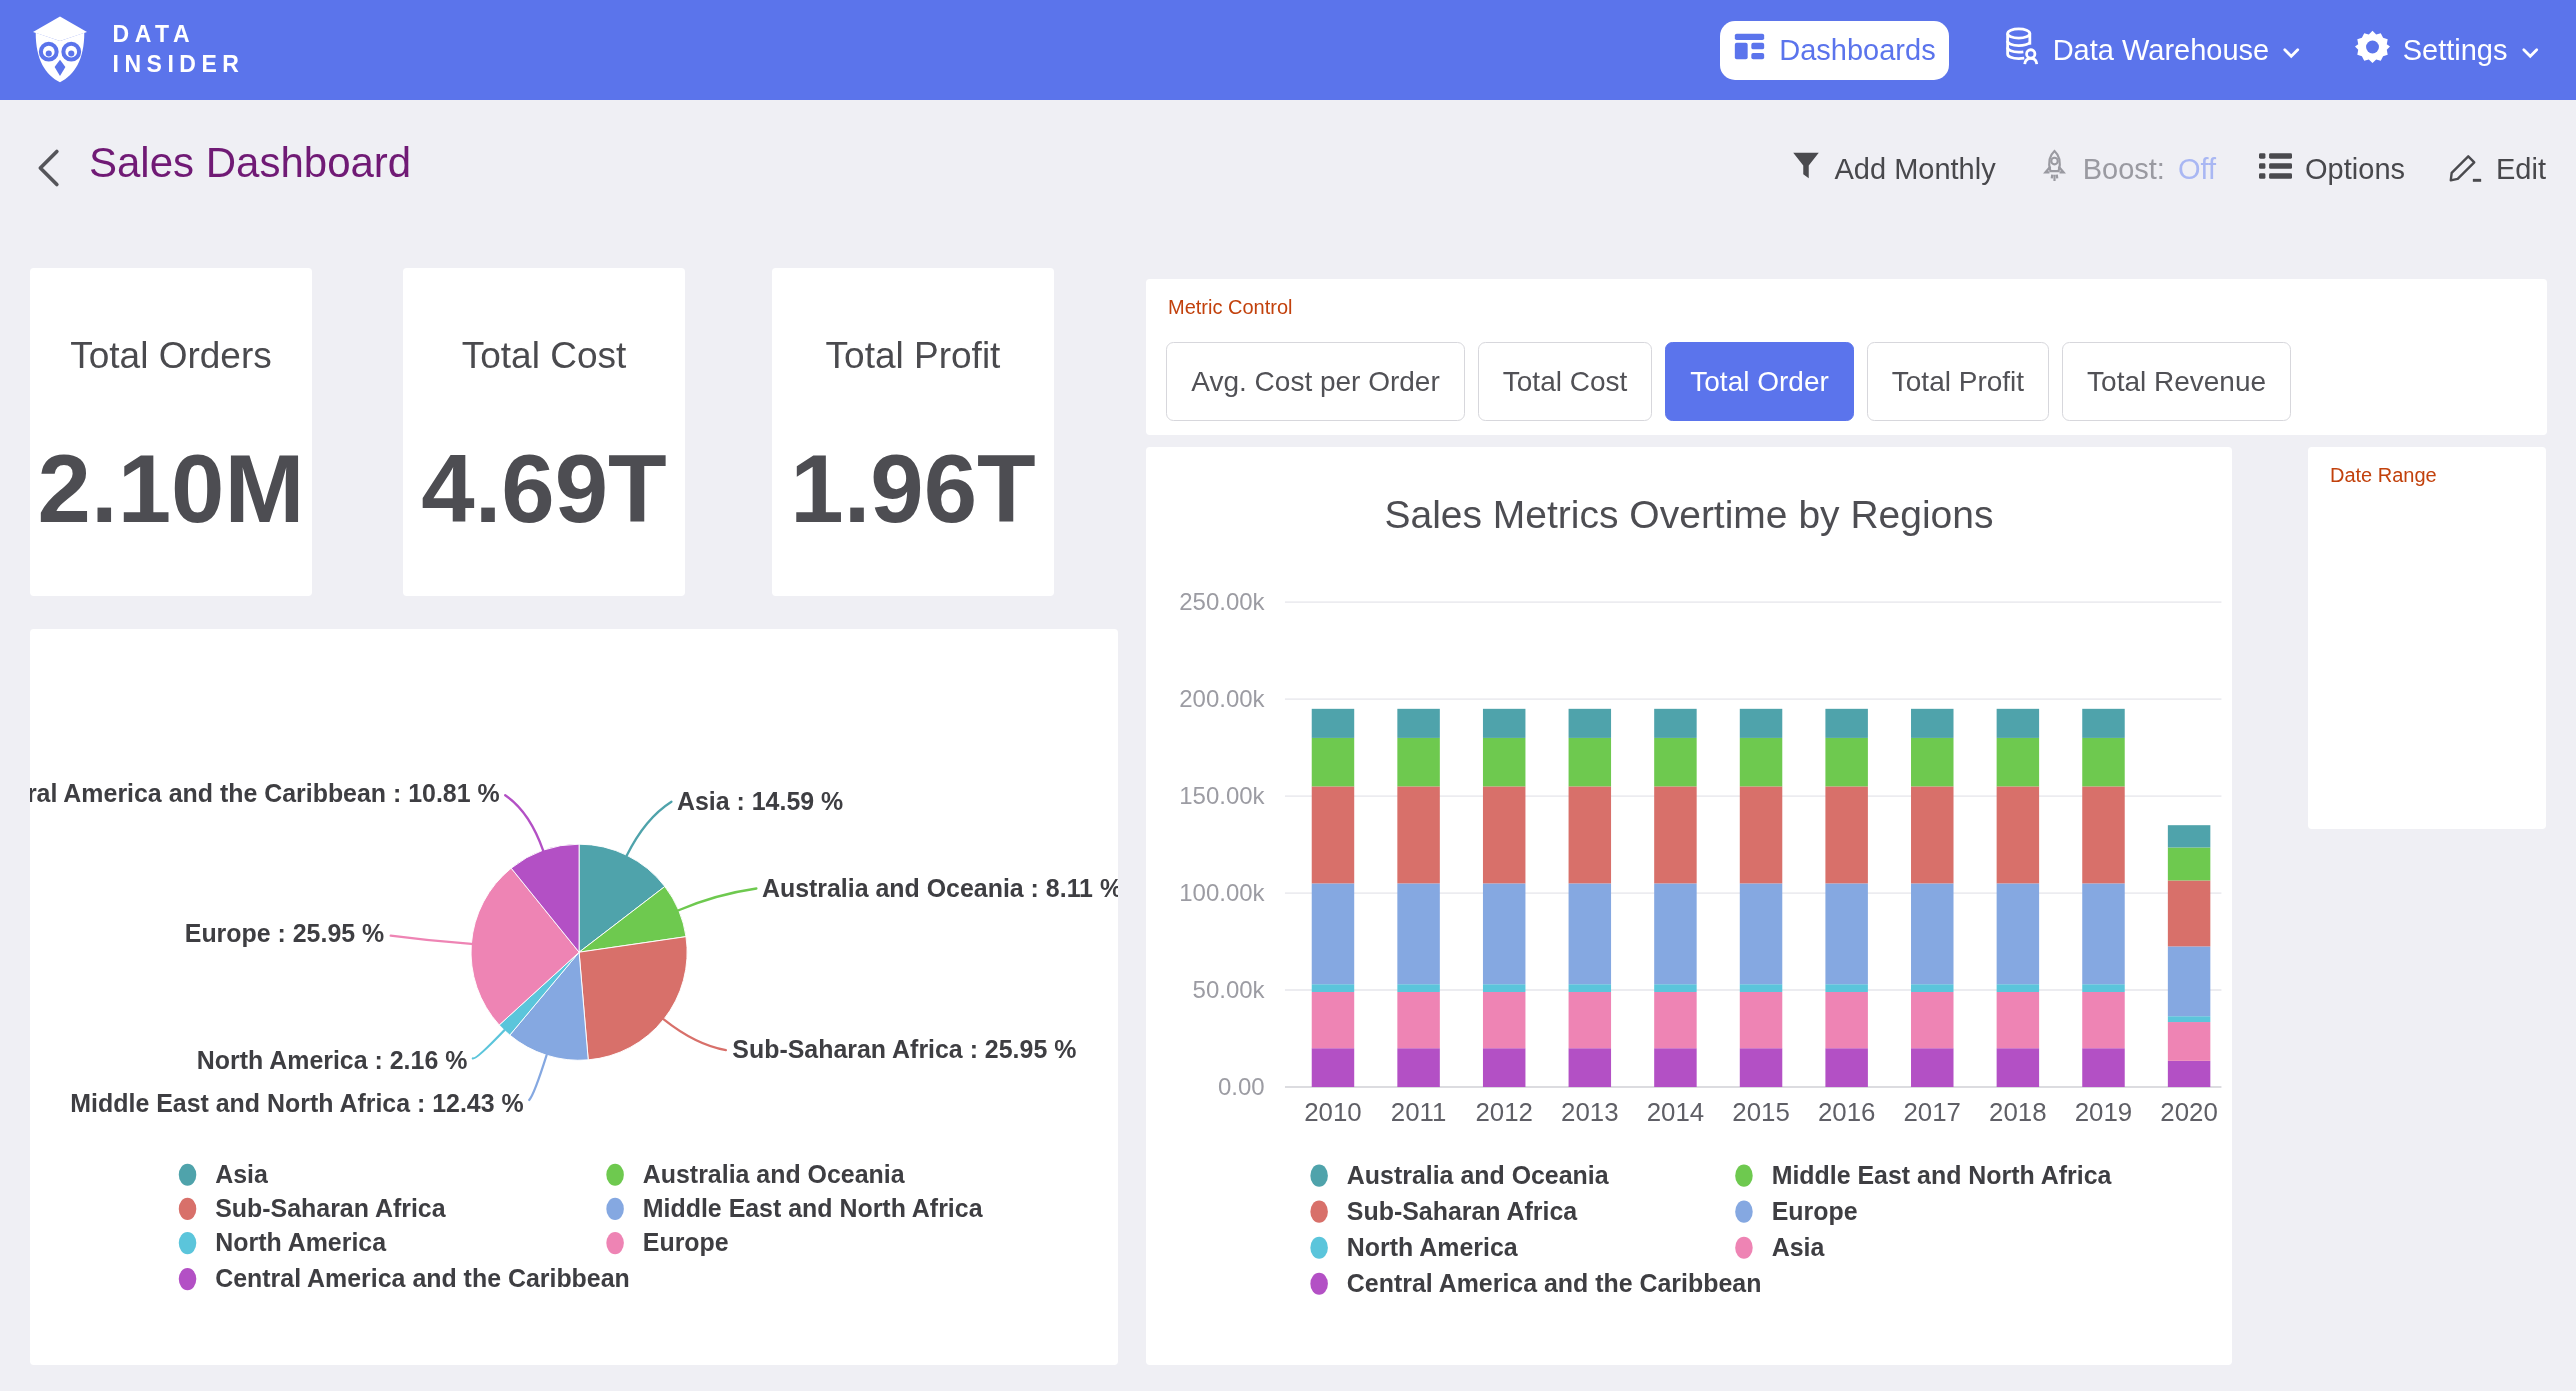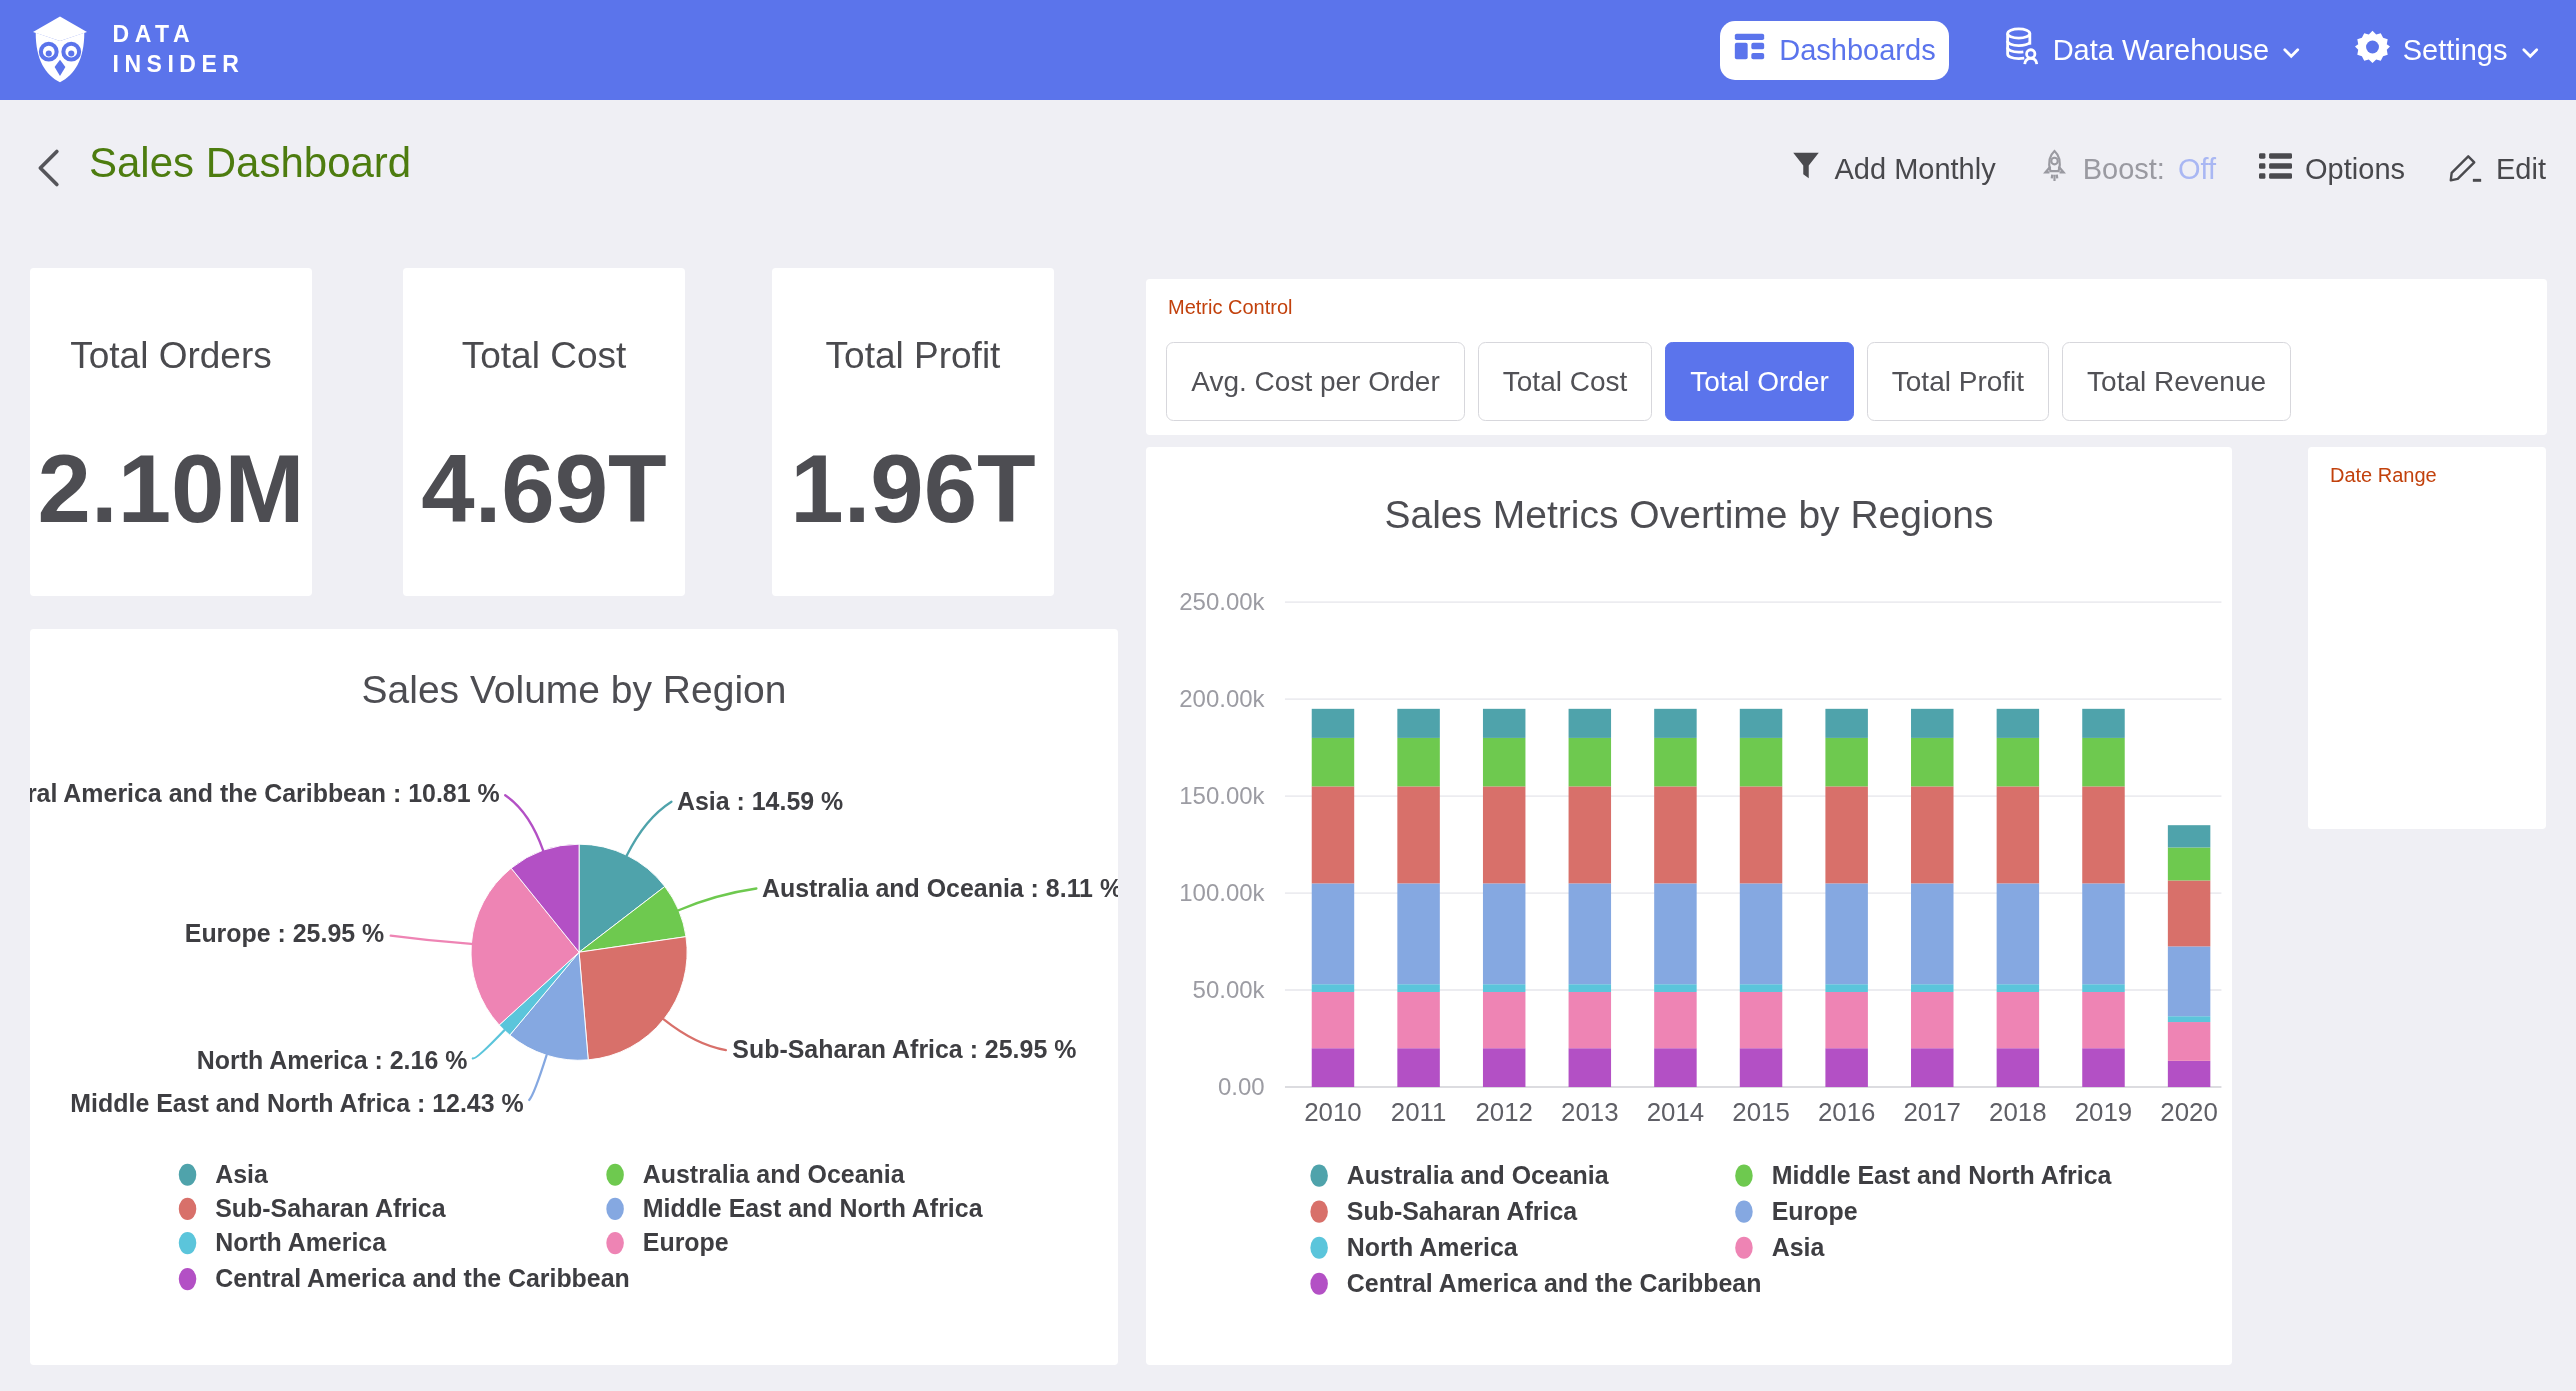--- a/index.html
+++ b/index.html
@@ -14,21 +14,21 @@
   .logo-text { color:#fff; font-weight:700; font-size:23px; letter-spacing:5.5px; line-height:1.3; }
   .nav { position:absolute; right:37px; top:0; height:100px; display:flex; align-items:center; gap:54px; }
   .nav-pill { display:flex; align-items:center; gap:13px; background:#fff; border:none;
     border-radius:15px; height:59px; padding:0 13px; color:#5B74EC; font-size:29px; font-weight:500;
     font-family:inherit; cursor:pointer; }
   .nav-item { display:flex; align-items:center; gap:13px; color:#fff; font-size:29px; cursor:pointer; }
 
   
   .toolbar-title-row { position:absolute; left:0; top:100px; width:2576px; height:139px; }
   .back-btn { position:absolute; left:33px; top:46px; width:33px; height:44px; cursor:pointer; }
-  .page-title { position:absolute; left:89px; top:39px; font-size:42px; font-weight:400; color:#4d7c0f; }
+  .page-title { position:absolute; left:89px; top:39px; font-size:42px; font-weight:400; color:#701a75; }
   .toolbar-actions { position:absolute; right:30px; top:0; height:139px; display:flex; align-items:center; gap:43px; }
   .action { display:flex; align-items:center; gap:13px; font-size:29px; color:#48484C; cursor:pointer; }
   .action .muted { color:#9A9AA1; }
   .boost-state { color:#A9B7F3; font-weight:500; }
 
   
   .card { position:absolute; background:#fff; border-radius:3.7px; }
   .kpi-card { width:282px; height:328px; top:268px; display:flex; flex-direction:column; align-items:center; }
   .kpi-label { margin-top:67px; font-size:37px; color:#4A4A4E; }
   .kpi-value { margin-top:57px; font-size:96px; font-weight:700; color:#4D4D52; }
@@ -201,21 +201,20 @@
     <div class="metric-buttons" id="metric-buttons">
         <button class="opt-btn">Avg. Cost per Order</button>
         <button class="opt-btn">Total Cost</button>
         <button class="opt-btn selected">Total Order</button>
         <button class="opt-btn">Total Profit</button>
         <button class="opt-btn">Total Revenue</button>
       </div>
   </div>
 
   <div class="card pie-card">
-    <h2 class="chart-title">Sales Volume by Region</h2>
     <svg id="pie-svg" class="chart-svg" width="1088" height="736" viewBox="0 0 1177 797">
         <path d="M 594 350 L 594 233 A 117 117 0 0 1 686.8521673646726 278.81380038460514 Z" fill="#4FA3AB" stroke="#fff" stroke-width="1"></path>
         <path d="M 645.7697529692716 245.0767295710785 Q 665.4422590975947 205.2058868080883 694 187" fill="none" stroke="#4FA3AB" stroke-width="2.5" stroke-linecap="round"></path>
         <text x="700" y="196" text-anchor="start" font-size="27" font-weight="700" fill="#3E3E42" font-family="Liberation Sans, DejaVu Sans, sans-serif">Asia : 14.59 %</text>
         <path d="M 594 350 L 686.8521673646726 278.81380038460514 A 117 117 0 0 1 709.7804058765101 333.15073844138647 Z" fill="#6EC94F" stroke="#fff" stroke-width="1"></path>
         <path d="M 701.7961658114796 304.5138852357776 Q 742.7587088198418 287.2291616253731 786 281" fill="none" stroke="#6EC94F" stroke-width="2.5" stroke-linecap="round"></path>
         <text x="792" y="290" text-anchor="start" font-size="27" font-weight="700" fill="#3E3E42" font-family="Liberation Sans, DejaVu Sans, sans-serif">Australia and Oceania : 8.11 %</text>
         <path d="M 594 350 L 709.7804058765101 333.15073844138647 A 117 117 0 0 1 603.9123946906226 466.57934822041733 Z" fill="#D8706A" stroke="#fff" stroke-width="1"></path>
         <path d="M 685.6540697704879 422.7222902176941 Q 720.4826162832734 450.35676050041786 753 456" fill="none" stroke="#D8706A" stroke-width="2.5" stroke-linecap="round"></path>
         <text x="760" y="465" text-anchor="start" font-size="27" font-weight="700" fill="#3E3E42" font-family="Liberation Sans, DejaVu Sans, sans-serif">Sub-Saharan Africa : 25.95 %</text>

